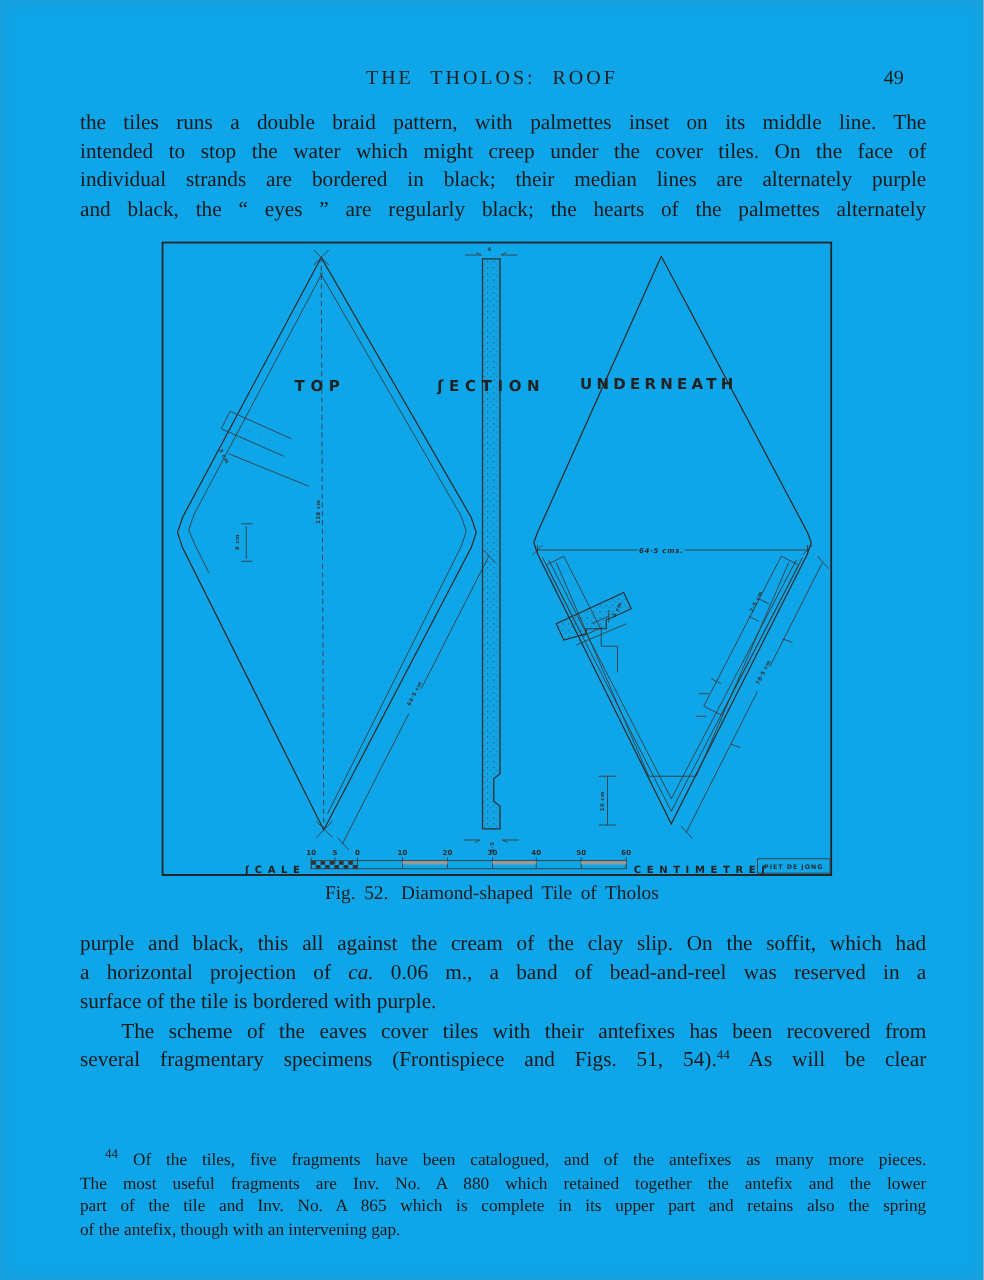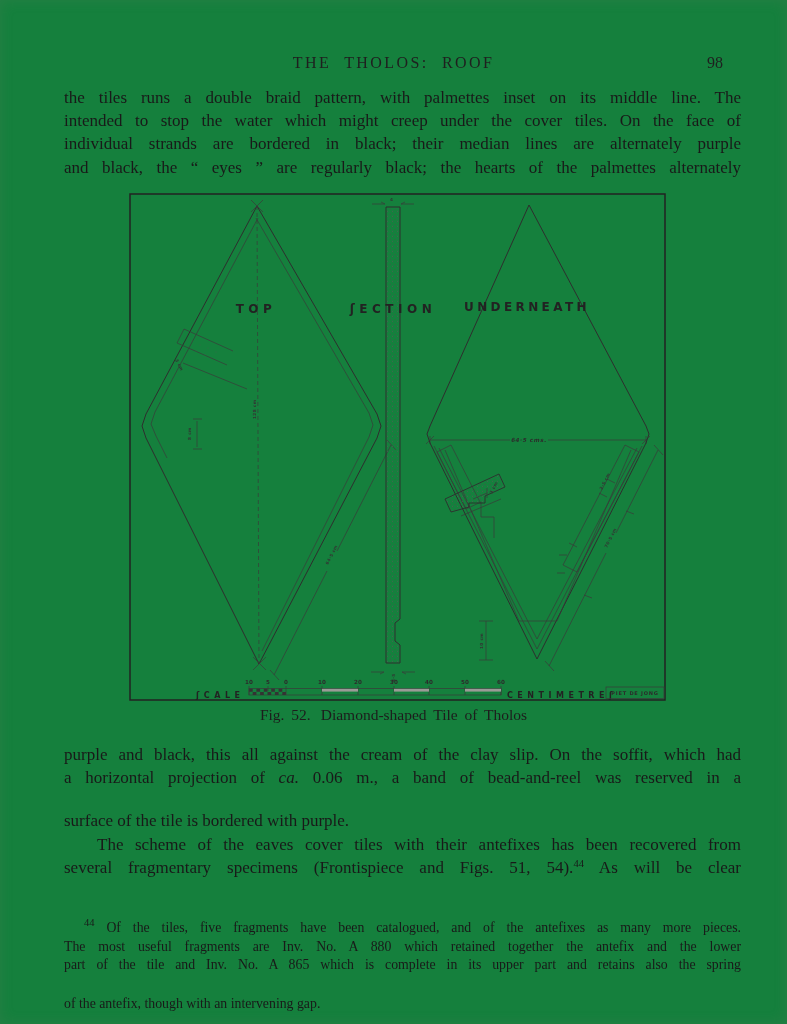--- a/index.html
+++ b/index.html
@@ -1,35 +1,35 @@
 <!DOCTYPE html>
 <html><head>
 <meta charset="utf-8">
 <style>
   html,body{margin:0;padding:0;background:#e8e8e4;}
   .page{
     position:relative;width:787px;height:1024px;margin:0 auto;
-    background:#15803d;color:#1b1b1b;
+    background:#0ea5e9;color:#1b1b1b;
     font-family:"Liberation Serif", serif;
     overflow:hidden;
     box-shadow:inset 0 0 14px rgba(120,120,110,.18);
   }
   .hdr-title{
     position:absolute;top:54px;left:0;right:0;text-align:center;
     font-size:16px;letter-spacing:2.4px;word-spacing:7px;color:#1f1f1f;
   }
   .hdr-num{
     position:absolute;top:54px;right:64px;font-size:16px;color:#1f1f1f;
   }
   .textblock{
     position:absolute;left:64px;width:677px;font-size:17px;line-height:23.2px;
     color:#191919;
   }
   .pline{text-align:justify;text-align-last:justify;height:23.2px;white-space:normal;}
-  .pline.last{text-align-last:left;margin-top:20px;}
+  .pline.last{text-align-last:left;}
   .pline.indent{text-indent:33px;}
   sup{font-size:10.5px;vertical-align:6px;line-height:0;}
   .fn{font-size:13.8px;line-height:18.6px;}
   .fn .pline{height:18.6px;}
   .fn .pline.fnindent{text-indent:20px;margin-top:28px;}
   .figwrap{position:absolute;top:193px;left:129px;width:537px;height:508px;font-weight:bold;}
   .figcaption{
     position:absolute;top:706px;left:0;right:0;text-align:center;
     font-size:15.5px;color:#1d1d1d;word-spacing:3px;
   }
@@ -46,21 +46,21 @@
   .dimtxt6{font-family:"DejaVu Sans", sans-serif;font-size:5.6px;letter-spacing:.6px;fill:#2c2c2c;font-style:italic;}
   .ticknum{font-family:"DejaVu Sans", sans-serif;font-size:5.6px;fill:#2c2c2c;text-anchor:middle;}
   .sig{font-family:"DejaVu Sans", sans-serif;font-size:5px;letter-spacing:.8px;fill:#2c2c2c;text-anchor:middle;}
 </style>
 </head>
 <body>
 
 <div class="page">
 
   <div class="hdr-title">THE THOLOS: ROOF</div>
-  <div class="hdr-num">98</div>
+  <div class="hdr-num">49</div>
 
   <div class="textblock" style="top:86px;">
     <div class="pline">the tiles runs a double braid pattern, with palmettes inset on its middle line.  The</div>
     <div class="pline">intended to stop the water which might creep under the cover tiles.  On the face of</div>
     <div class="pline">individual strands are bordered in black; their median lines are alternately purple</div>
     <div class="pline">and black, the “ eyes ” are regularly black; the hearts of the palmettes alternately</div>
   </div>
 
   <div class="figwrap">
     <svg width="537" height="508" viewBox="0 0 537 508">

